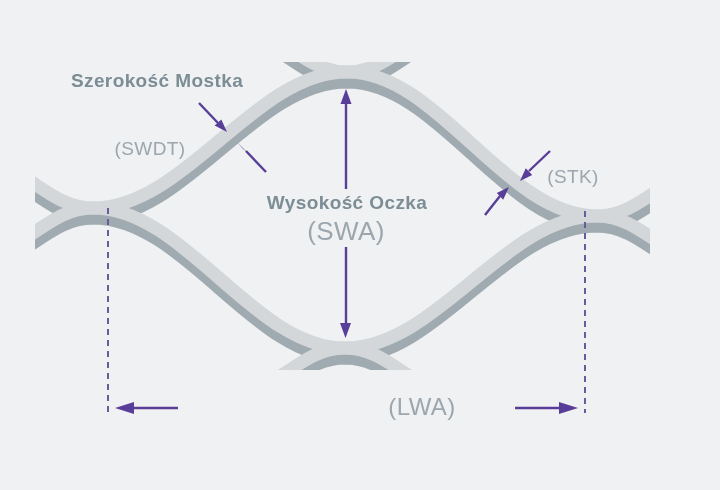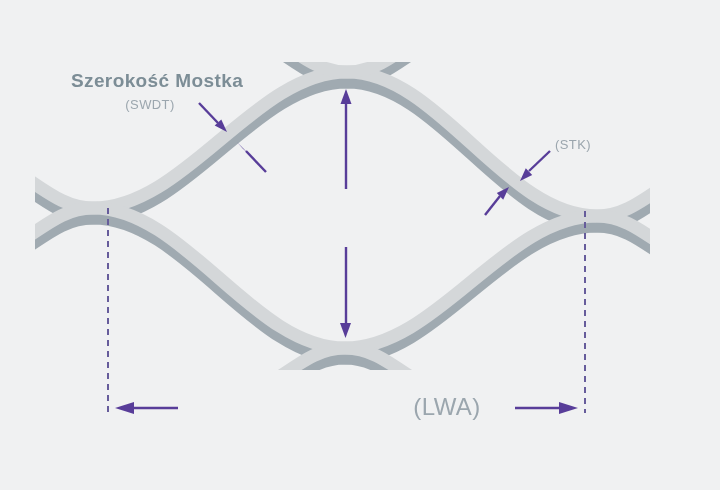--- a/index.html
+++ b/index.html
@@ -17,21 +17,21 @@
     background:var(--background);
     font-family:"Liberation Sans", sans-serif;
   }
   .stage{position:relative;width:720px;height:382px;}
   .stage svg{position:absolute;left:0;top:0;}
   .lbl{
     position:absolute;transform:translate(-50%,-50%);
     white-space:nowrap;line-height:1;letter-spacing:.4px;
   }
   .lbl-bold{font-weight:700;font-size:19px;color:var(--label-bold);}
-  .lbl-light{font-weight:400;font-size:13px;color:var(--label-light);}
+  .lbl-light{font-weight:400;font-size:19px;color:var(--label-light);margin-top:44px;}
   .lbl-light-lg{font-weight:400;font-size:26px;color:var(--label-light);}
   .lbl-light-md{font-weight:400;font-size:24px;color:var(--label-light);}
   .mesh-stroke{fill:none;stroke-width:13;}
   .arrow-line{stroke:var(--arrow);stroke-width:2.4;fill:none;}
   .arrow-head{fill:var(--arrow);stroke:none;}
   .dash-line{stroke:var(--dash);stroke-width:2;stroke-dasharray:6 5;fill:none;}
 </style>
 </head>
 <body>
 
@@ -99,18 +99,20 @@
     </g>
     <g>
       <line class="arrow-line" x1="515" y1="408" x2="561" y2="408"></line>
       <polygon class="arrow-head" points="578,408 559,402 559,414"></polygon>
     </g>
   </svg>
 
   <div class="lbl lbl-bold" style="left:157px;top:80px;">Szerokość Mostka</div>
   <div class="lbl lbl-light" style="left:150px;top:104px;">(SWDT)</div>
 
-  <div class="lbl lbl-light" style="left:573px;top:144px;">(STK)</div>
+  <div class="lbl lbl-light" style="left:573px;top:132px;">(STK)</div>
 
+  <div class="lbl lbl-bold" style="left:347px;top:202px;">Wysokość Oczka</div>
+  <div class="lbl lbl-light-lg" style="left:346px;top:231px;">(SWA)</div>
 
-  <div class="lbl lbl-light-md" style="left:447px;top:407px;">(LWA)</div>
+  <div class="lbl lbl-light-md" style="left:422px;top:407px;">(LWA)</div>
 
 </div>
 
 </body></html>

